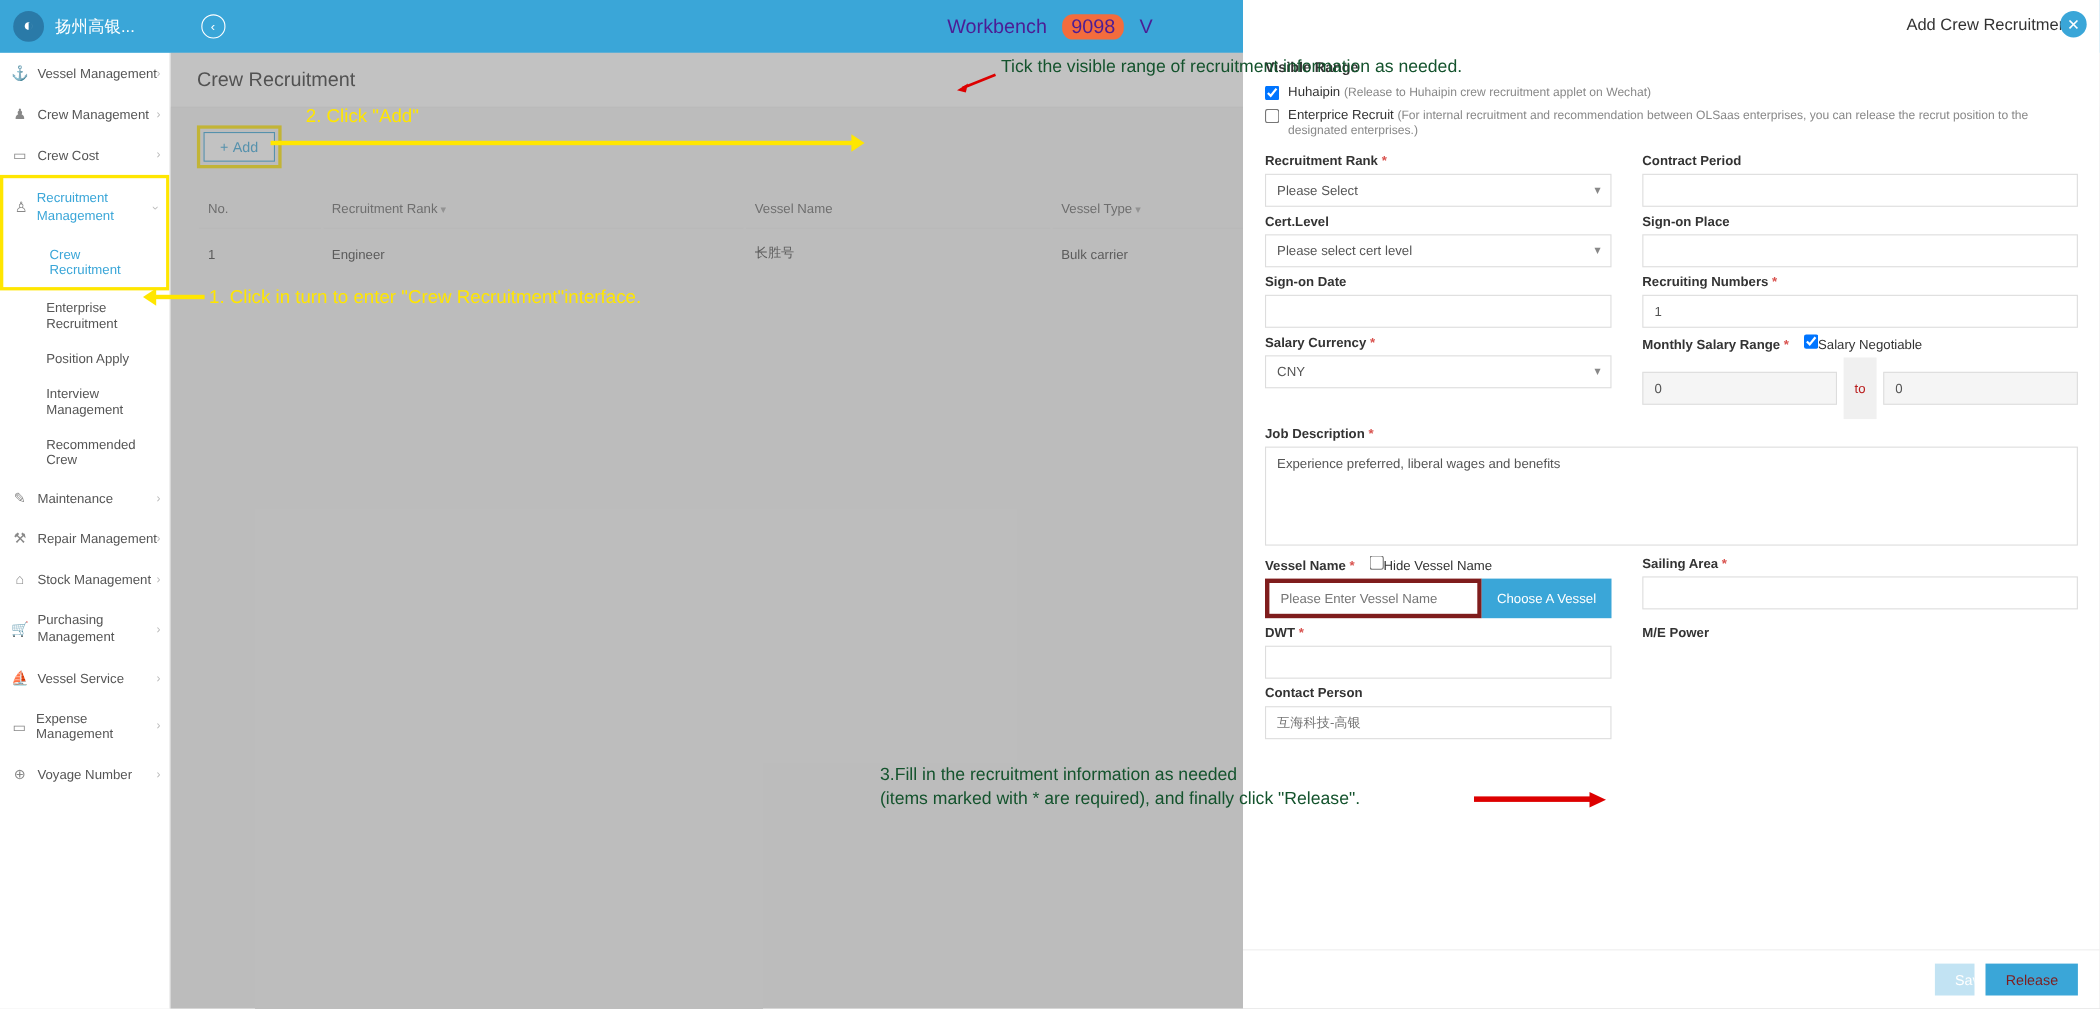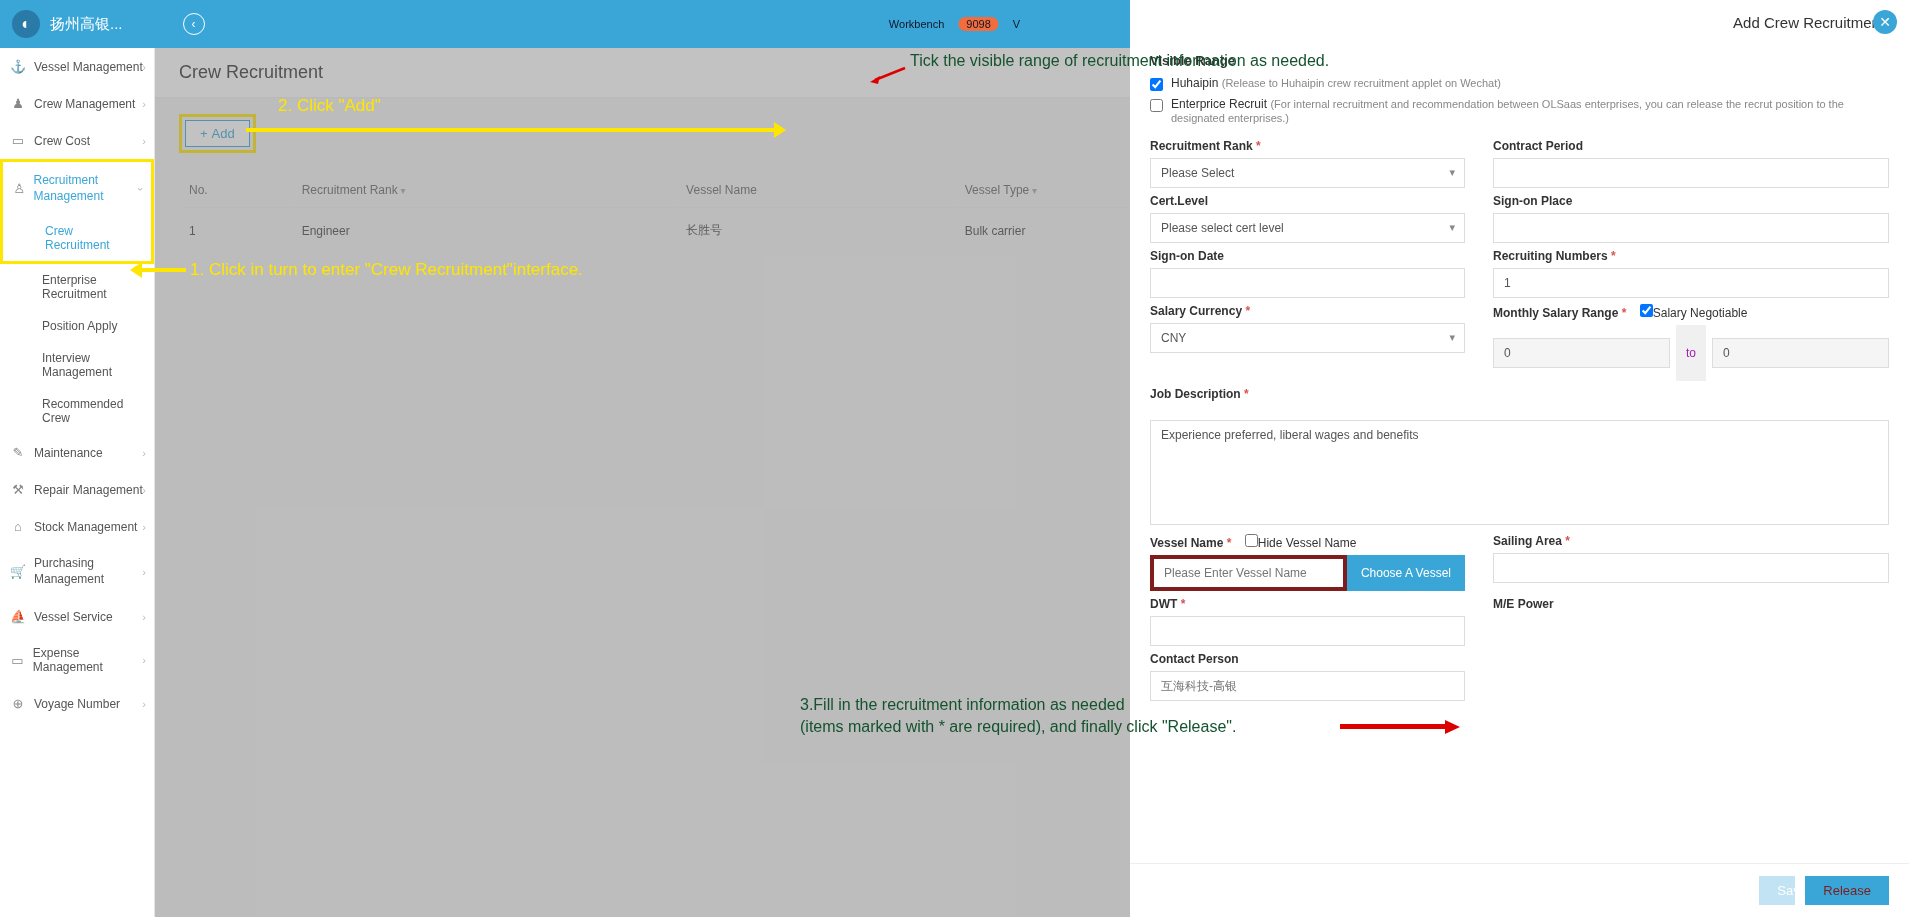--- a/index.html
+++ b/index.html
@@ -3,21 +3,21 @@
 <meta charset="utf-8">
 <style>
 * { margin: 0; padding: 0; box-sizing: border-box; font-family: -apple-system, BlinkMacSystemFont, "Segoe UI", Arial, sans-serif; }
 html, body { width: 1909px; height: 917px; overflow: hidden; background: #f5f5f5; }
 .app { display: flex; height: 100%; width: 100%; position: relative; }
 .header { position: absolute; top: 0; left: 0; right: 0; height: 48px; background: #3aa6d8; display: flex; align-items: center; color: #fff; z-index: 10; }
 .header-logo { width: 28px; height: 28px; border-radius: 50%; background: #2a7aa8; margin-left: 12px; display: flex; align-items: center; justify-content: center; }
 .header-title { margin-left: 10px; font-size: 15px; font-weight: 500; }
 .header-collapse { margin-left: 60px; color: #fff; width: 22px; height: 22px; border: 1.5px solid #fff; border-radius: 50%; display: flex; align-items: center; justify-content: center; font-size: 12px; }
 .header-center { position: absolute; left: 50%; transform: translateX(-50%); display: flex; align-items: center; gap: 14px; }
-.header-center span { color: #0f172a; font-size: 11px; }
+.header-center span { color: #4c1d95; font-size: 18px; }
 .badge { background: #f36c3d; color: #fff; border-radius: 10px; padding: 1px 8px; font-size: 12px; }
 .sidebar { width: 155px; background: #fff; border-right: 1px solid #e5e5e5; padding-top: 48px; height: 100%; overflow-y: auto; }
 .nav-item { display: flex; align-items: center; padding: 11px 10px; font-size: 12px; color: #555; cursor: pointer; position: relative; }
 .nav-item .icon { width: 16px; text-align: center; margin-right: 8px; color: #888; font-size: 13px; }
 .nav-item .chev { position: absolute; right: 8px; color: #bbb; font-size: 11px; }
 .nav-item.active { color: #3aa6d8; }
 .nav-item.expanded .chev { transform: rotate(90deg); }
 .sub-item { padding: 9px 10px 9px 42px; font-size: 12px; color: #555; cursor: pointer; }
 .sub-item.active { color: #3aa6d8; font-weight: 500; }
 .highlight-box { border: 3px solid #ffe600; }
@@ -40,24 +40,24 @@
 .checkbox-row .cb-label { font-weight: 500; color: #333; }
 .checkbox-row .cb-desc { color: #888; font-size: 11px; }
 .form-grid { display: grid; grid-template-columns: 1fr 1fr; gap: 6px 28px; margin-top: 14px; }
 .form-full { grid-column: 1 / -1; }
 .form-label { font-size: 12px; font-weight: 600; color: #333; margin-bottom: 5px; display: block; }
 .req { color: #d9534f; }
 .form-input, .form-select, .form-textarea { width: 100%; border: 1px solid #ddd; padding: 7px 10px; font-size: 12px; color: #555; background: #fff; }
 .form-select { appearance: none; background-image: none; position: relative; }
 .select-wrap { position: relative; }
 .select-wrap::after { content: "▾"; position: absolute; right: 10px; top: 8px; color: #888; font-size: 11px; pointer-events: none; }
-.form-textarea { height: 105px; resize: none; margin-top: 14px; }
+.form-textarea { height: 90px; resize: none; }
 .range-row { display: flex; align-items: center; gap: 6px; }
 .range-row input { flex: 1; border: 1px solid #ddd; padding: 7px 10px; font-size: 12px; }
-.range-to { background: #f0f0f0; padding: 21px 10px; font-size: 12px; color: #a21caf; }
+.range-to { background: #f0f0f0; padding: 21px 10px; font-size: 12px; color: #b91c1c; }
 .vessel-row { display: flex; gap: 0; }
 .vessel-row input { flex: 1; border: 4px solid #7f1d1d; padding: 7px 10px; font-size: 12px; }
 .choose-vessel-btn { background: #3aa6d8; color: #fff; border: none; padding: 0 14px; font-size: 12px; cursor: pointer; }
 .mini-check { font-size: 12px; font-weight: normal; margin-left: 10px; }
 .drawer-footer { padding: 12px 20px; text-align: right; border-top: 1px solid #eee; display: flex; justify-content: flex-end; gap: 10px; align-items: center; }
 .btn-save { background: #3aa6d8; color: #fff; border: none; padding: 7px 18px; font-size: 13px; cursor: pointer; }
 .btn-release { background: #3aa6d8; color: #7f1d1d; border: none; padding: 7px 18px; font-size: 13px; cursor: pointer; }
 .annot { position: absolute; color: #14532d; font-size: 16px; font-weight: 500; z-index: 40; pointer-events: none; }
 .annot-yellow { position: absolute; color: #ffe600; font-size: 17px; font-weight: 500; z-index: 25; pointer-events: none; }
 .arrow-yellow { position: absolute; height: 4px; background: #ffe600; z-index: 25; }

